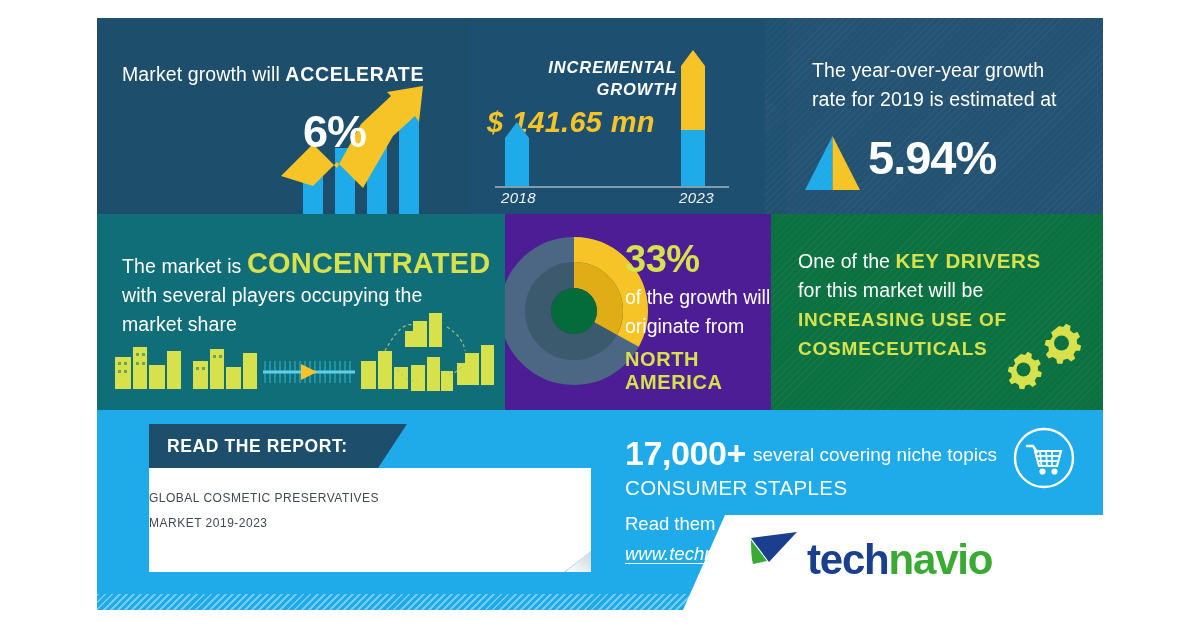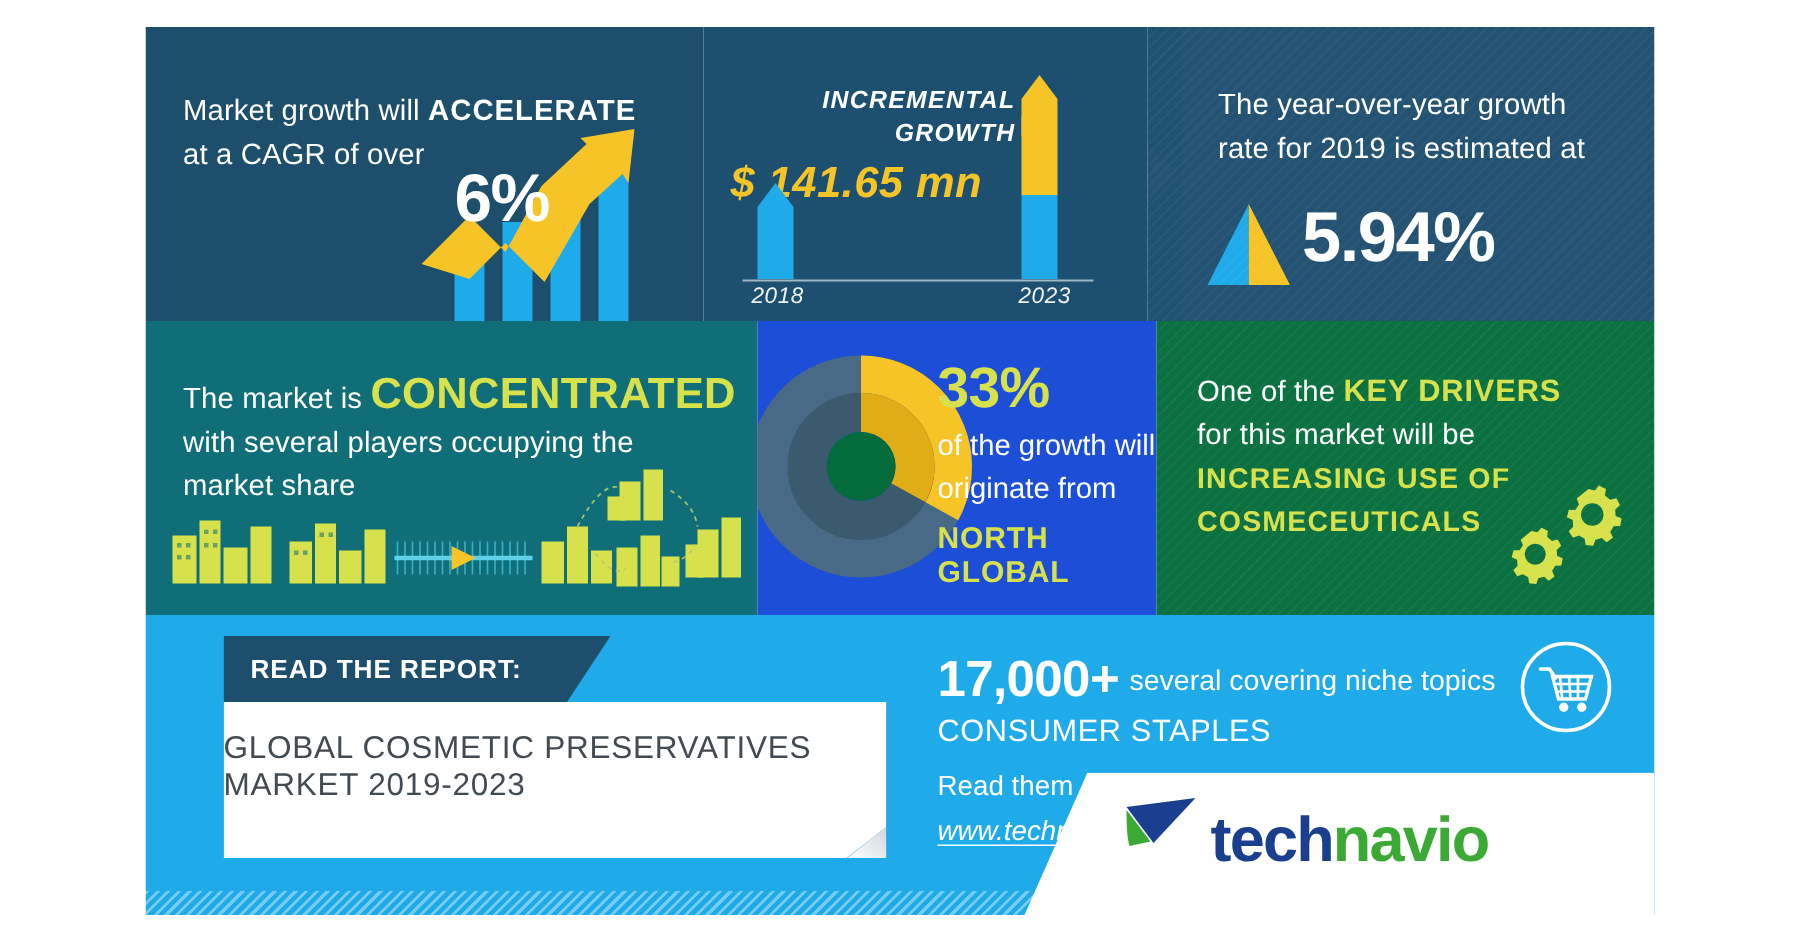--- a/index.html
+++ b/index.html
@@ -36,21 +36,21 @@
     pointer-events:none;
   }
 
   
   #p-cagr   { left:0;    top:0;   width:372px; height:196px; background:#1d4e6b; }
   #p-incr   { left:372px;top:0;   width:296px; height:196px; background:#1d5070;font-style:italic; }
   #p-yoy    { left:668px;top:0;   width:338px; height:196px; background:#235272; }
 
   
   #p-conc   { left:0;    top:196px; width:408px; height:196px; background:#0f6e78; }
-  #p-na     { left:408px;top:196px; width:266px; height:196px; background:#1d4ed8; }
+  #p-na     { left:408px;top:196px; width:266px; height:196px; background:#4c1d95; }
   #p-kd     { left:674px;top:196px; width:332px; height:196px; background:#0b7141; }
 
   
   #p-foot   { left:0;    top:392px; width:1006px; height:200px; background:#1fabe9; }
 
   
   .notch {
     position:absolute; top:0; width:22px; height:196px;
     background:#1d5070;
     clip-path: polygon(0 0, 0 40%, 100% 50%, 0 60%, 0 100%, 100% 100%, 100% 0);
@@ -155,21 +155,21 @@
   }
   #report-fold {
     position:absolute; left:468px; top:141px;
     width:26px; height:21px;
     background: linear-gradient(225deg,#cfd6da 0%, #e9eef1 55%, #ffffff 100%);
     clip-path: polygon(100% 0, 100% 100%, 0 100%);
   }
   #report-title {
     position:absolute; left:52px; top:76px;
     width:430px;
-    font-size:21px; line-height:25px; color:#424a52; letter-spacing:.5px;
+    font-size:12px; line-height:25px; color:#424a52; letter-spacing:.5px;
   }
 
   #foot-count {
     position:absolute; left:528px; top:24px;
     font-size:34px; font-weight:bold; color:#ffffff; letter-spacing:-.4px;
   }
   #foot-count-sub {
     position:absolute; left:656px; top:34px;
     font-size:19px; color:#ffffff;
   }
@@ -209,21 +209,20 @@
 </style>
 </head>
 <body>
 
 <div id="infographic">
   <div class="board">
 
     <div class="panel" id="p-cagr">
       <div class="txt lead" id="cagr-text">
         <span>Market growth will </span><span class="bold" id="cagr-strong">ACCELERATE</span><br>
-        <span>at a CAGR of over</span>
       </div>
 
       <svg id="cagr-graphic" viewBox="0 0 190 138">
         <rect x="28" y="88" width="20" height="50" fill="#1fabe9"></rect>
         <rect x="60" y="72" width="20" height="66" fill="#1fabe9"></rect>
         <rect x="92" y="56" width="20" height="82" fill="#1fabe9"></rect>
         <rect x="124" y="40" width="20" height="98" fill="#1fabe9"></rect>
         <path d="M6,100 L38,68 L62,92 L86,48 L116,20 L112,16 L148,10 L144,46 L140,40 L118,60 L88,112 L62,86 L38,110 Z" fill="#f6c426"></path>
       </svg>
 
@@ -360,21 +359,21 @@
 
         <circle cx="75" cy="75" r="36" fill="none" stroke="#3c5a6e" stroke-width="26"></circle>
 
         <circle cx="75" cy="75" r="36" fill="none" stroke="#e0ad16" stroke-width="26" stroke-dasharray="74.6 151.5" transform="rotate(-90 75 75)"></circle>
         <circle cx="75" cy="75" r="23" fill="#046b3a"></circle>
       </svg>
 
       <div class="txt" id="na-value">33%</div>
       <div class="txt" id="na-line1">of the growth will</div>
       <div class="txt" id="na-line2">originate from</div>
-      <div class="txt" id="na-region">NORTH GLOBAL</div>
+      <div class="txt" id="na-region">NORTH AMERICA</div>
     </div>
 
     <div class="panel stripes" id="p-kd">
       <div class="txt lead" id="kd-text">
         <span>One of the </span><span id="kd-strong">KEY DRIVERS</span><br>
         <span>for this market will be</span><br>
         <span class="kd-hi">INCREASING USE OF</span><br>
         <span class="kd-hi">COSMECEUTICALS</span>
       </div>
 

